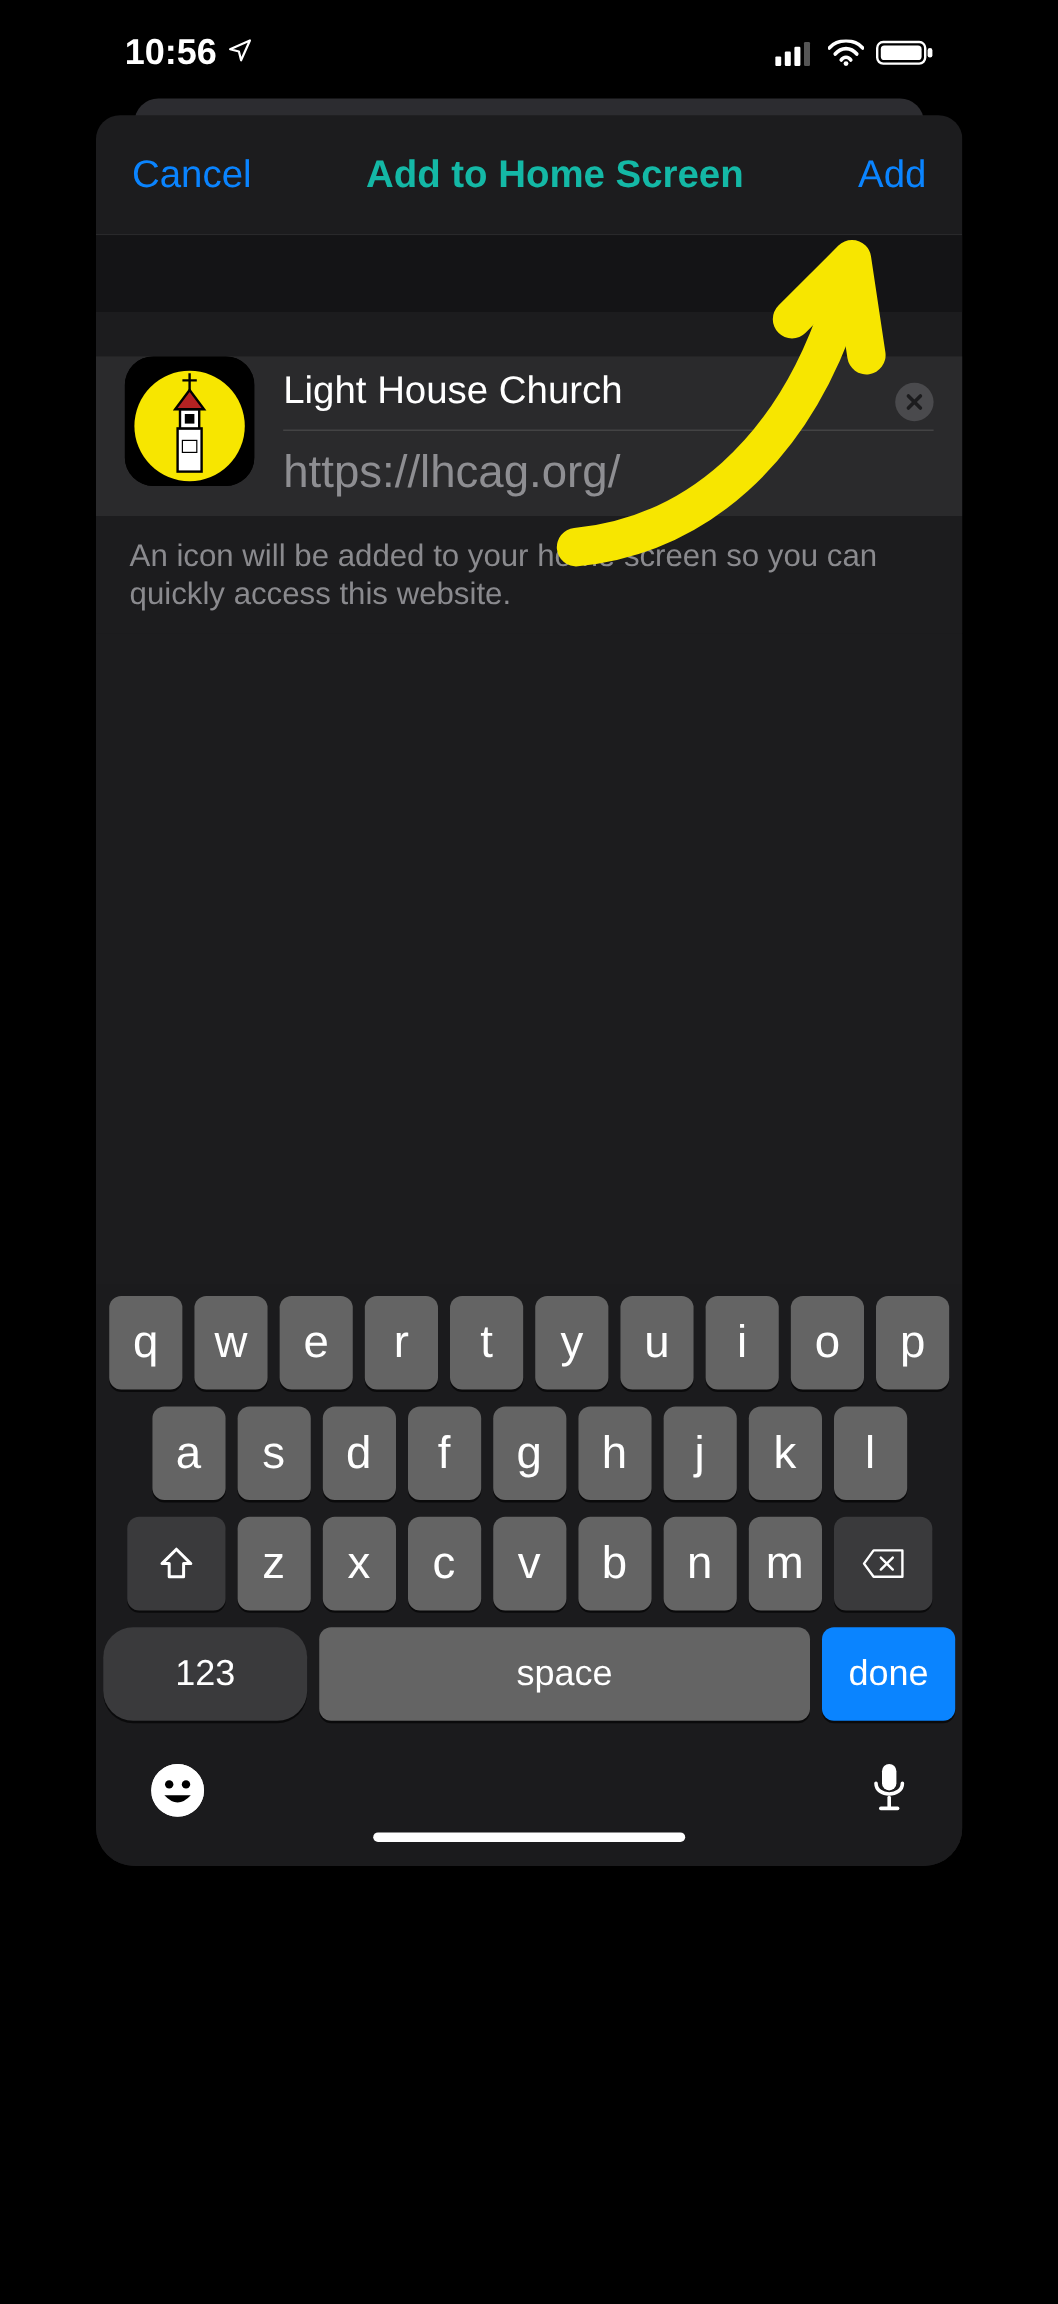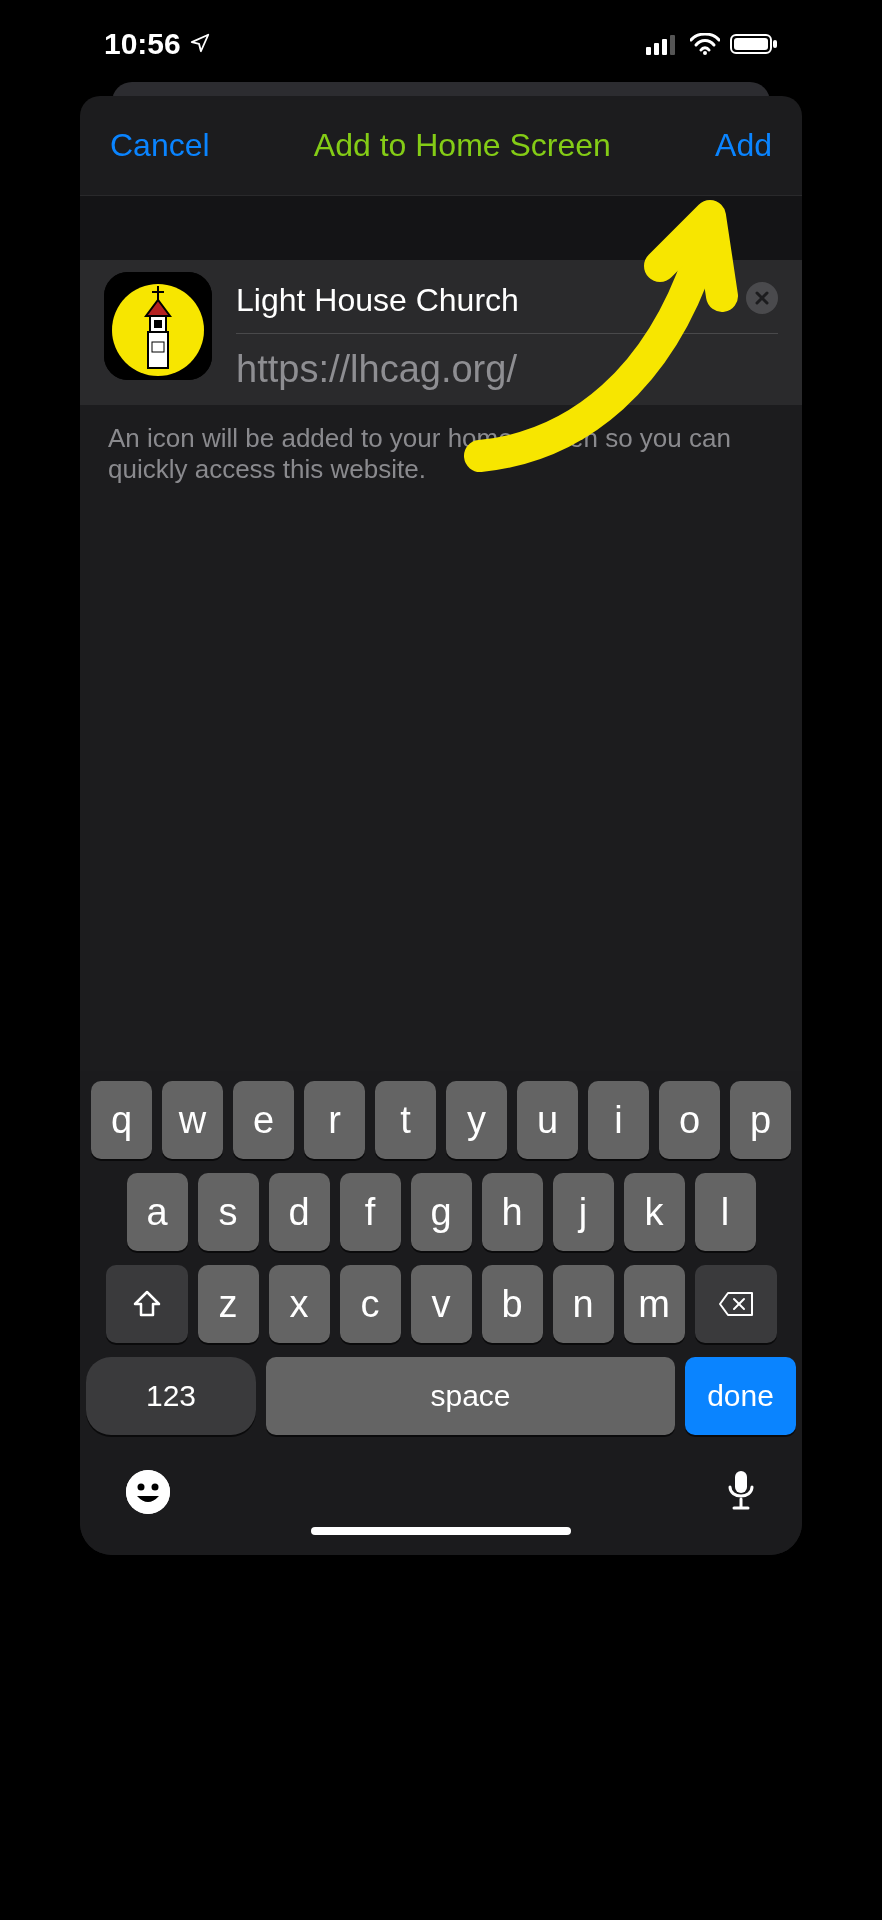--- a/index.html
+++ b/index.html
@@ -54,39 +54,40 @@
       justify-content:space-between;
       padding: 0 30px;
       border-bottom: 1px solid rgba(255,255,255,0.06);
     }
     .sheet-cancel {
       color: #0a84ff;
       font-size: 32px;
       font-weight: 400;
     }
     .sheet-title {
-      color: #84cc16;
+      color: #14b8a6;
       font-size: 32px;
-      font-weight: 400;
+      font-weight: 700;
     }
     .sheet-add {
       color: #0a84ff;
       font-size: 32px;
       font-weight: 400;
     }
 
     .spacer-band {
       height: 64px;
       background: #141416;
     }
 
     .form-zone {
       background: #2a2a2c;
-      padding: 12px 0 14px 0;
+      padding: 0 0 14px 0;
       position:relative;
+      margin-top:37px;
     }
     .form-row {
       display:flex;
       align-items:flex-start;
       padding: 0 24px;
     }
     .icon-block {
       width: 108px; height:108px;
       border-radius: 24px;
       background: #000;

